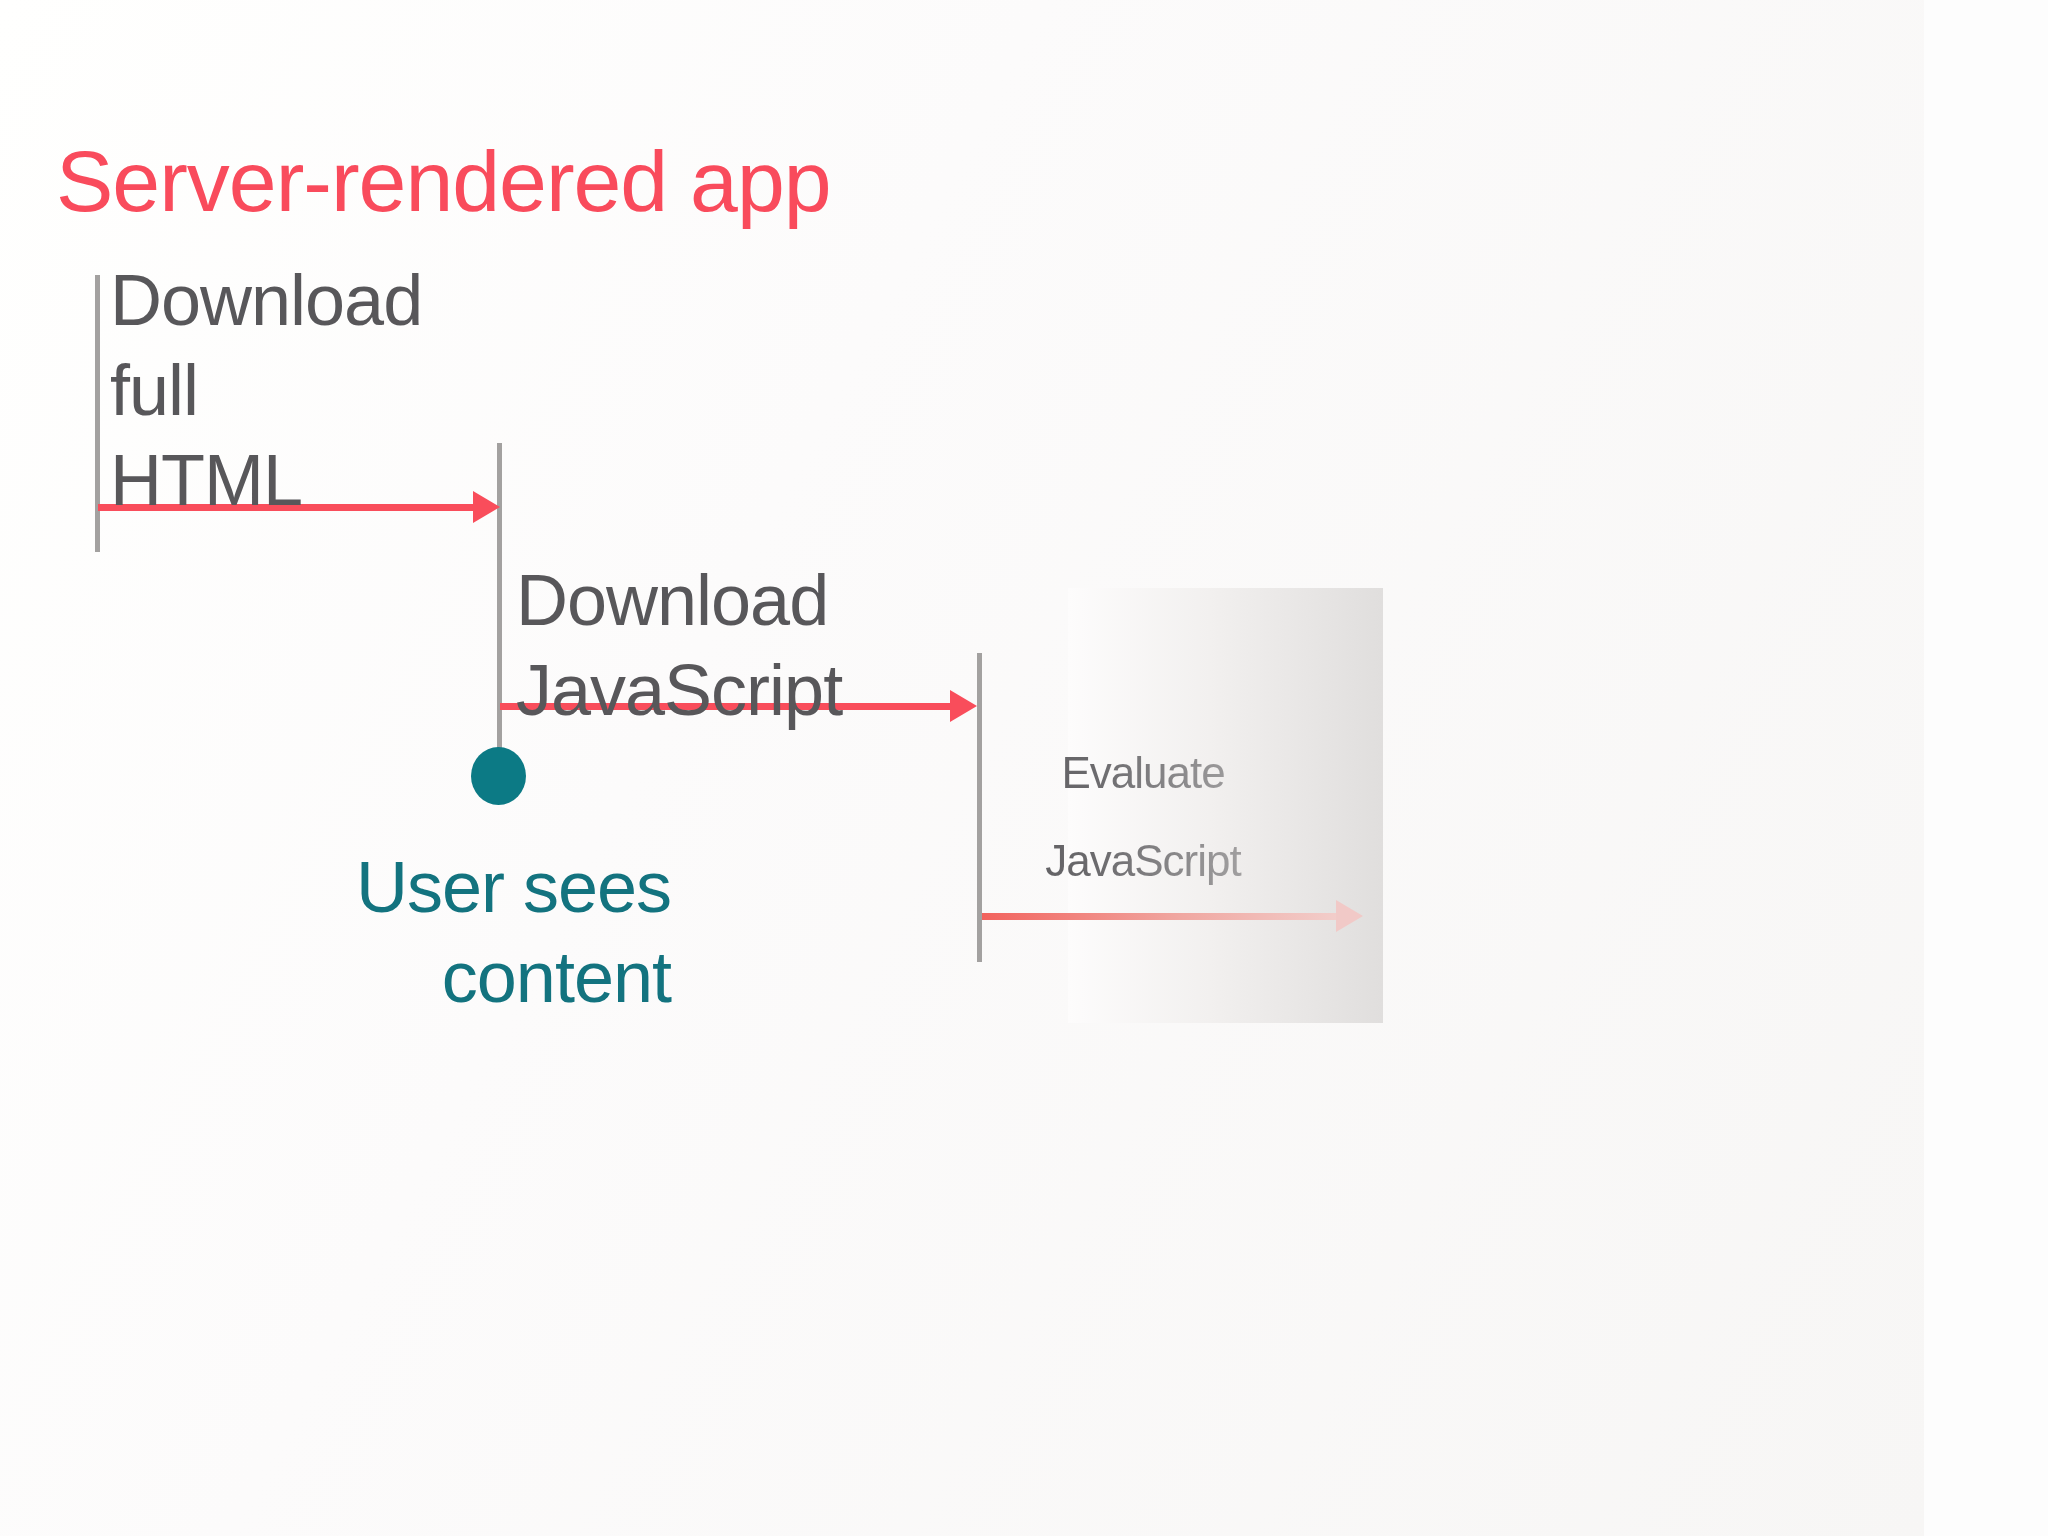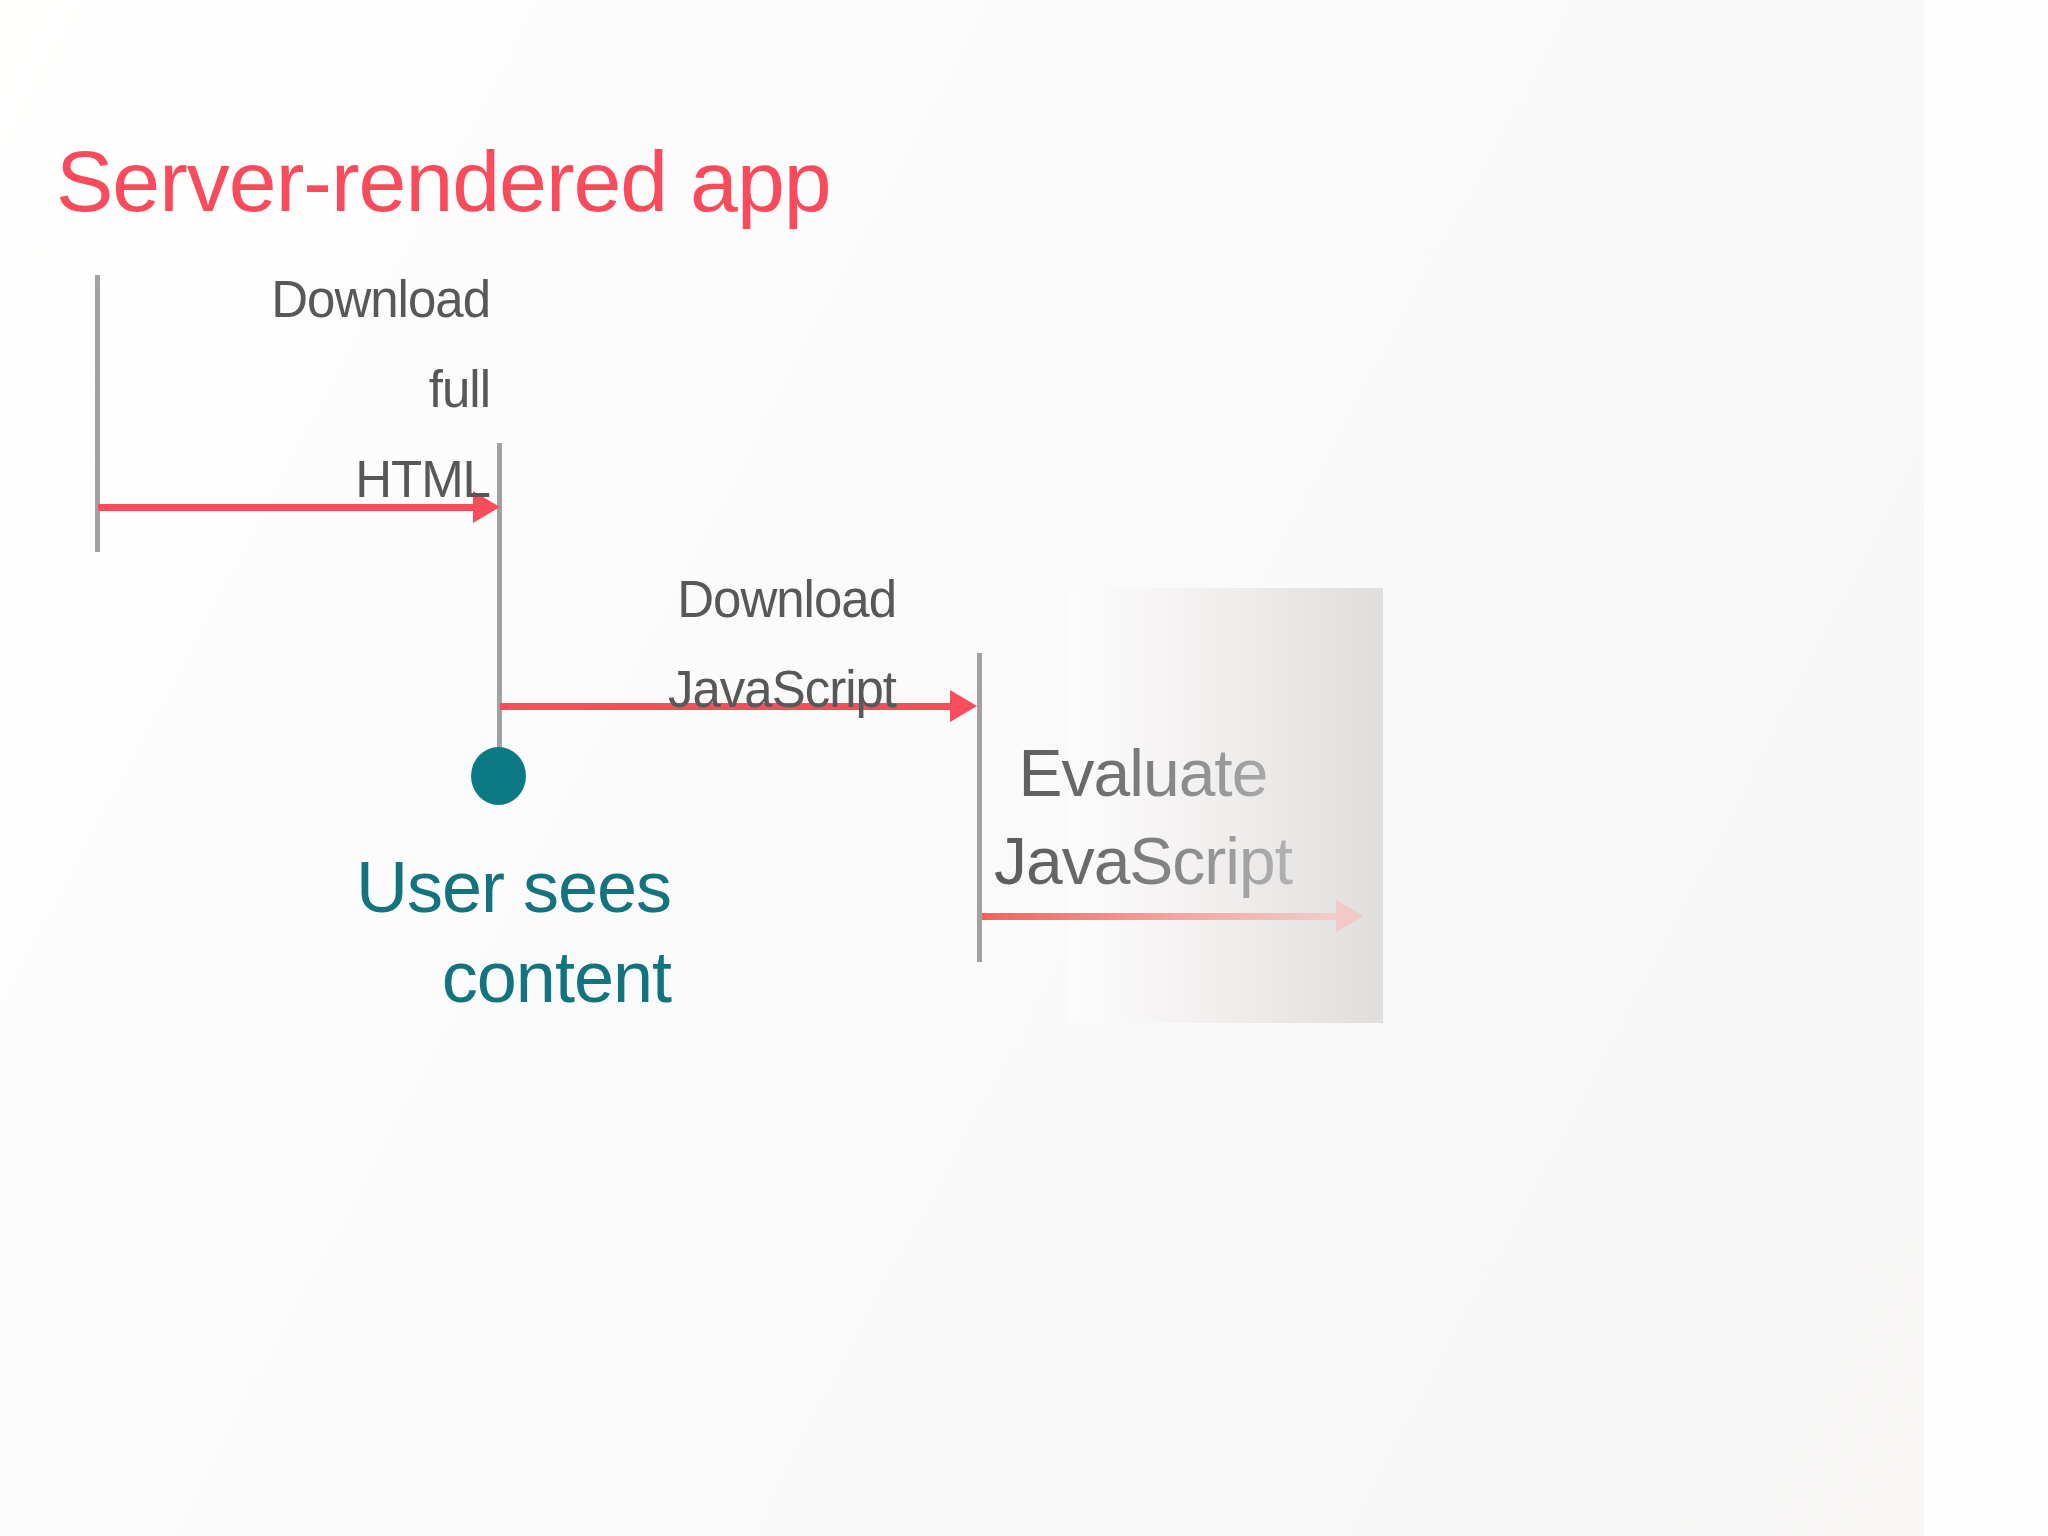--- a/index.html
+++ b/index.html
@@ -24,24 +24,24 @@
     font-weight: 400;
     white-space: nowrap;
   }
   .lifeline {
     position: absolute;
     width: 5px;
     z-index: 2;
   }
   .step-label {
     position: absolute;
-    font-size: 51px;
+    font-size: 72px;
     line-height: 90px;
     letter-spacing: -1px;
-    text-align: right;
+    text-align: left;
     white-space: pre-line;
     z-index: 5;
   }
   .arrow {
     position: absolute;
     display: flex;
     align-items: center;
     height: 32px;
     z-index: 3;
   }
@@ -75,21 +75,21 @@
     line-height: 90px;
     letter-spacing: -1px;
     text-align: right;
     white-space: pre-line;
     z-index: 5;
   }
   .fade-text {
     position: absolute;
     left: 943px; top: 729px;
     width: 400px;
-    font-size: 66px;
+    font-size: 44px;
     line-height: 88px;
     letter-spacing: -1px;
     text-align: center;
     white-space: pre-line;
     color: #8a888b;
     z-index: 5;
   }
   @supports ((-webkit-background-clip: text) or (background-clip: text)) {
     .fade-text {
       background: linear-gradient(90deg, #545356 0%, #6b6a6d 38%, #c6c4c3 100%);

